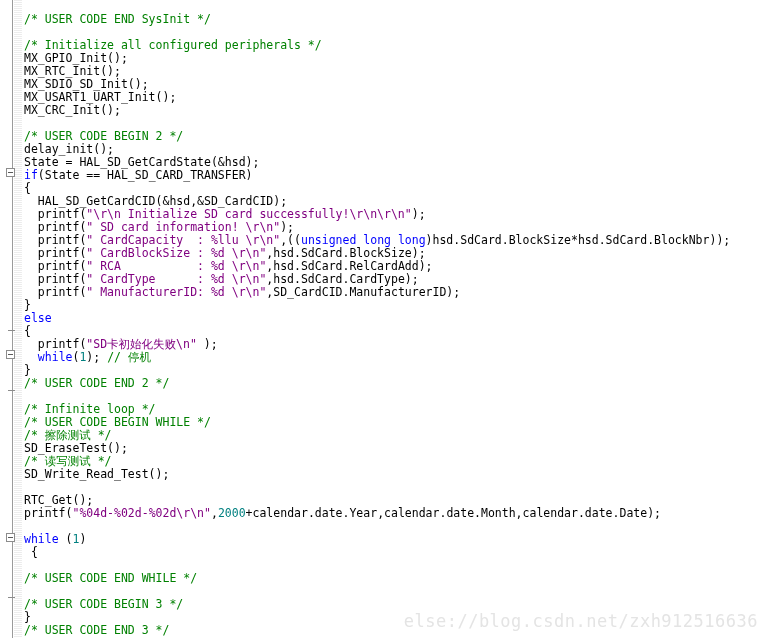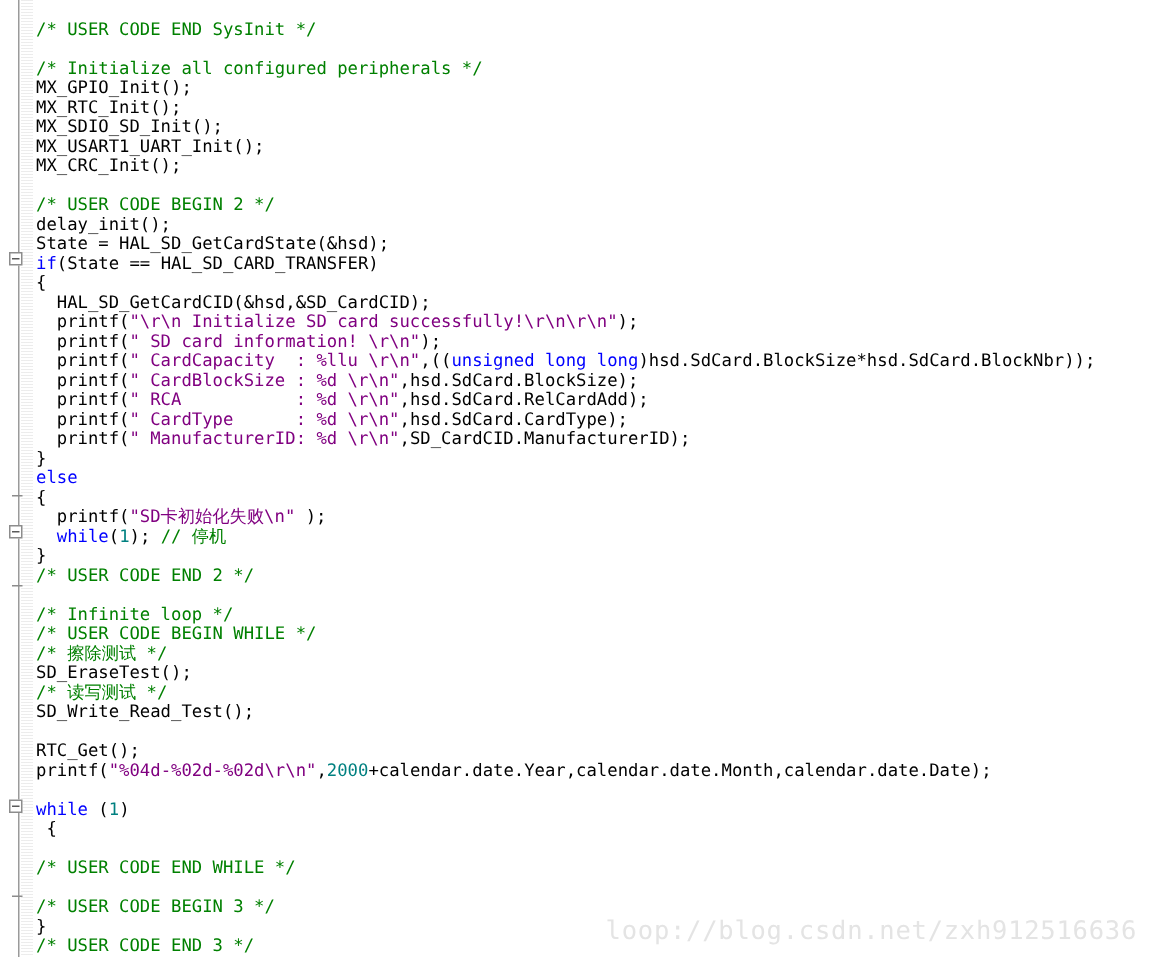--- a/index.html
+++ b/index.html
@@ -129,15 +129,15 @@
         <div class="fold-box" style="top: 350px;"></div>
         <div class="fold-box" style="top: 533px;"></div>
         <div class="fold-tick" style="top: 330px;"></div>
         <div class="fold-tick" style="top: 390px;"></div>
         <div class="fold-tick" style="top: 597px;"></div>
       </div>
   </div>
 
   <div id="code"><div class="ln">&nbsp;</div><div class="ln"><span class="cmt">/* USER CODE END SysInit */</span></div><div class="ln">&nbsp;</div><div class="ln"><span class="cmt">/* Initialize all configured peripherals */</span></div><div class="ln"><span class="pln">MX_GPIO_Init();</span></div><div class="ln"><span class="pln">MX_RTC_Init();</span></div><div class="ln"><span class="pln">MX_SDIO_SD_Init();</span></div><div class="ln"><span class="pln">MX_USART1_UART_Init();</span></div><div class="ln"><span class="pln">MX_CRC_Init();</span></div><div class="ln">&nbsp;</div><div class="ln"><span class="cmt">/* USER CODE BEGIN 2 */</span></div><div class="ln"><span class="pln">delay_init();</span></div><div class="ln"><span class="pln">State = HAL_SD_GetCardState(&amp;hsd);</span></div><div class="ln"><span class="kw">if</span><span class="pln">(State == HAL_SD_CARD_TRANSFER)</span></div><div class="ln"><span class="pln">{</span></div><div class="ln"><span class="pln">  HAL_SD_GetCardCID(&amp;hsd,&amp;SD_CardCID);</span></div><div class="ln"><span class="pln">  printf(</span><span class="str">"\r\n Initialize SD card successfully!\r\n\r\n"</span><span class="pln">);</span></div><div class="ln"><span class="pln">  printf(</span><span class="str">" SD card information! \r\n"</span><span class="pln">);</span></div><div class="ln"><span class="pln">  printf(</span><span class="str">" CardCapacity  : %llu \r\n"</span><span class="pln">,((</span><span class="typ">unsigned long long</span><span class="pln">)hsd.SdCard.BlockSize*hsd.SdCard.BlockNbr));</span></div><div class="ln"><span class="pln">  printf(</span><span class="str">" CardBlockSize : %d \r\n"</span><span class="pln">,hsd.SdCard.BlockSize);</span></div><div class="ln"><span class="pln">  printf(</span><span class="str">" RCA           : %d \r\n"</span><span class="pln">,hsd.SdCard.RelCardAdd);</span></div><div class="ln"><span class="pln">  printf(</span><span class="str">" CardType      : %d \r\n"</span><span class="pln">,hsd.SdCard.CardType);</span></div><div class="ln"><span class="pln">  printf(</span><span class="str">" ManufacturerID: %d \r\n"</span><span class="pln">,SD_CardCID.ManufacturerID);</span></div><div class="ln"><span class="pln">}</span></div><div class="ln"><span class="kw">else</span></div><div class="ln"><span class="pln">{</span></div><div class="ln"><span class="pln">  printf(</span><span class="str">"SD卡初始化失败\n"</span><span class="pln"> );</span></div><div class="ln"><span class="pln">  </span><span class="kw">while</span><span class="pln">(</span><span class="num">1</span><span class="pln">); </span><span class="cmt">// 停机</span></div><div class="ln"><span class="pln">}</span></div><div class="ln"><span class="cmt">/* USER CODE END 2 */</span></div><div class="ln">&nbsp;</div><div class="ln"><span class="cmt">/* Infinite loop */</span></div><div class="ln"><span class="cmt">/* USER CODE BEGIN WHILE */</span></div><div class="ln"><span class="cmt">/* 擦除测试 */</span></div><div class="ln"><span class="pln">SD_EraseTest();</span></div><div class="ln"><span class="cmt">/* 读写测试 */</span></div><div class="ln"><span class="pln">SD_Write_Read_Test();</span></div><div class="ln">&nbsp;</div><div class="ln"><span class="pln">RTC_Get();</span></div><div class="ln"><span class="pln">printf(</span><span class="str">"%04d-%02d-%02d\r\n"</span><span class="pln">,</span><span class="num">2000</span><span class="pln">+calendar.date.Year,calendar.date.Month,calendar.date.Date);</span></div><div class="ln">&nbsp;</div><div class="ln"><span class="kw">while</span><span class="pln"> (</span><span class="num">1</span><span class="pln">)</span></div><div class="ln"><span class="pln"> {</span></div><div class="ln">&nbsp;</div><div class="ln"><span class="cmt">/* USER CODE END WHILE */</span></div><div class="ln">&nbsp;</div><div class="ln"><span class="cmt">/* USER CODE BEGIN 3 */</span></div><div class="ln"><span class="pln">}</span></div><div class="ln"><span class="cmt">/* USER CODE END 3 */</span></div></div>
 
-  <div id="watermark">loop://blog.csdn.net/zxh912516636</div>
+  <div id="watermark">else://blog.csdn.net/zxh912516636</div>
 
 </div>
 
 </body></html>

